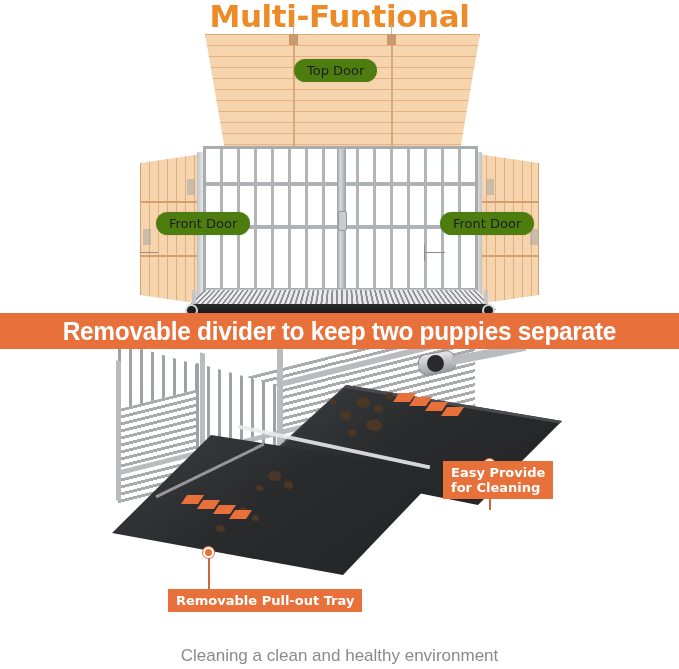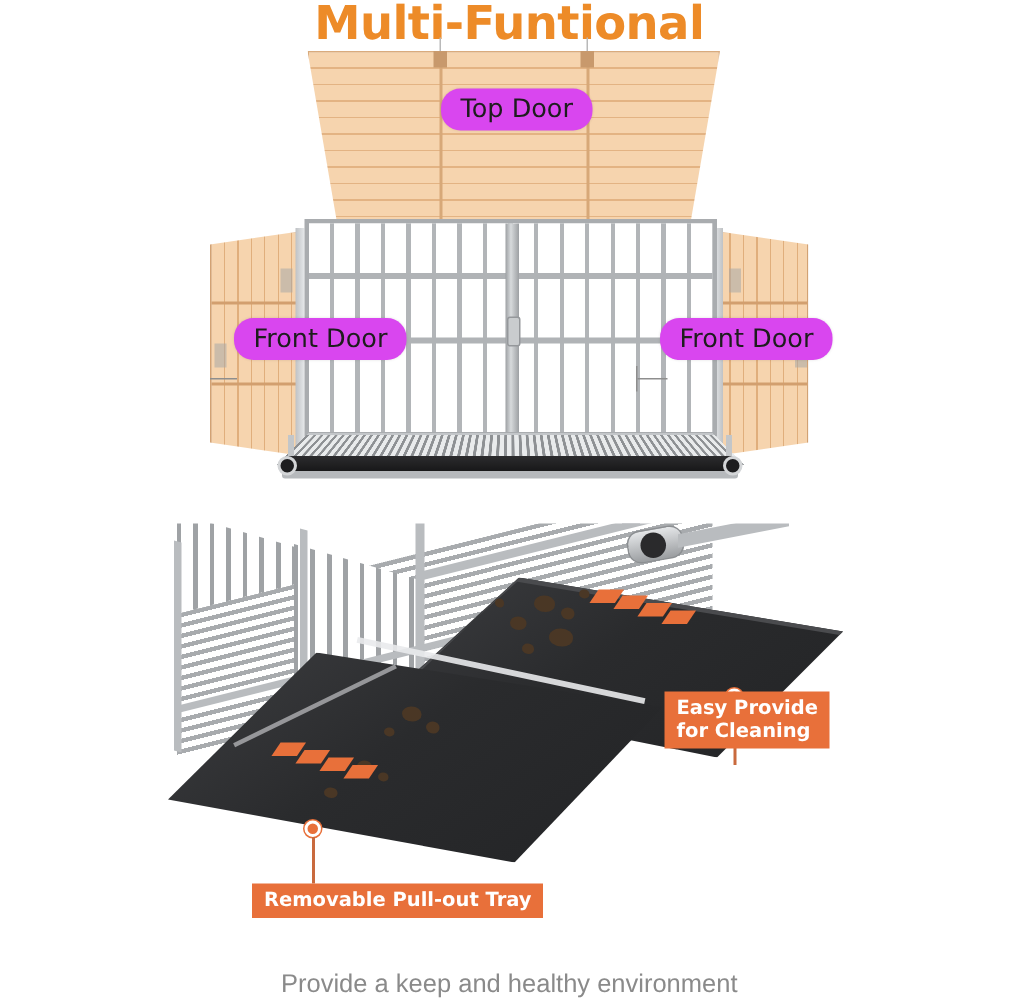--- a/index.html
+++ b/index.html
@@ -125,24 +125,24 @@
     position: absolute; width: 13px; height: 13px; border-radius: 50%;
     background: #1d1d1f; border: 2px solid #d3d5d7; box-sizing: border-box;
   }
   .caster-leg {
     position: absolute; width: 4px; height: 14px; background: #c3c6c9;
   }
 
   
   .pill {
     position: absolute;
-    background: #d946ef;
+    background: #4d7c0f;
     border-radius: 13px;
     padding: 4px 13px;
-    font-size: 17px;
+    font-size: 13px;
     color: #1d1d1d;
     white-space: nowrap;
     box-shadow: 0 0 2px rgba(0,0,0,.12);
     font-family: "DejaVu Sans", sans-serif;
   }
   #pill-topdoor   { left: 294px; top: 59px; }
   #pill-front-l   { left: 156px; top: 212px; }
   #pill-front-r   { left: 440px; top: 212px; }
   .leader {
     position: absolute; background: #8e8e8e;
@@ -313,20 +313,23 @@
     <div class="leader" style="left:330px; top:76px; width:1px; height:0px;"></div>
     <div class="leader" style="left:140px; top:224px; width:18px; height:1px;"></div>
     <div class="leader" style="left:425px; top:224px; width:20px; height:1px;"></div>
     <div class="leader" style="left:424px; top:216px; width:1px; height:17px;"></div>
   </div>
 
   <div class="pill" id="pill-topdoor">Top Door</div>
   <div class="pill" id="pill-front-l">Front Door</div>
   <div class="pill" id="pill-front-r">Front Door</div>
 
+  <div id="banner">
+    <span id="banner-text">Removable divider to keep two puppies separate</span>
+  </div>
 
   <div id="photo">
 
     <div class="p-cagegrid" style="left:210px; top:4px; width:265px; height:86px;"></div>
     <div class="p-barsv" style="left:118px; top:10px; width:118px; height:128px;"></div>
     <div class="p-cagegrid" style="left:118px; top:34px; width:210px; height:96px;"></div>
     <div class="p-barsv" style="left:196px; top:26px; width:86px; height:124px;"></div>
 
     <div class="p-frame" style="left:116px; top:12px; width:5px; height:140px; transform:skewY(16deg);"></div>
     <div class="p-frame" style="left:200px; top:4px; width:5px; height:150px; transform:skewY(16deg);"></div>
@@ -394,15 +397,15 @@
     <div class="dot-line" style="left:489px; top:121px; height:40px;"></div>
 
     <div class="dot-marker" style="left:203px; top:198px;"></div>
     <div class="dot-line" style="left:208px; top:209px; height:31px;"></div>
   </div>
 
   <div class="tagbox" id="tag-easy-removal">Easy Provide
 for Cleaning</div>
   <div class="tagbox" id="tag-pullout">Removable Pull-out Tray</div>
 
-  <div id="footer-sub">Provide a keep and healthy environment</div>
+  <div id="footer-sub">Cleaning a clean and healthy environment</div>
 
 </div>
 
 </body></html>

